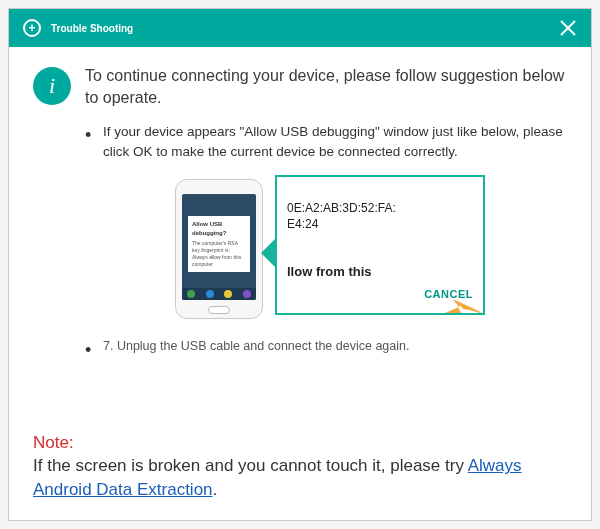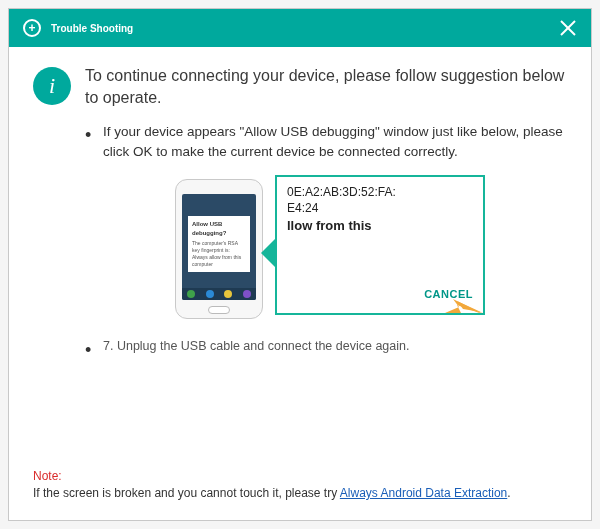--- a/index.html
+++ b/index.html
@@ -23,30 +23,30 @@
     .phone .scr .popup { position:absolute; top:22px; left:6px; right:6px; height:56px; background:#fff; padding:4px; font-size:5px; color:#555; }
     .phone .scr .popup .pt { font-weight:bold; font-size:6px; color:#333; margin-bottom:2px; }
     .phone .scr .dock { position:absolute; bottom:0; left:0; right:0; height:12px; display:flex; justify-content:space-around; align-items:center; background:#1e3a52; }
     .phone .scr .dock span { width:8px; height:8px; border-radius:50%; background:#3fa24a; }
     .phone .scr .dock span:nth-child(2){background:#2b8ad6;}
     .phone .scr .dock span:nth-child(3){background:#e6c43c;}
     .phone .scr .dock span:nth-child(4){background:#7f50c8;}
     .phone .home { position:absolute; bottom:4px; left:50%; transform:translateX(-50%); width:22px; height:8px; border:1px solid #bbb; border-radius:5px; background:#fff; }
     .speech { position:absolute; left:72px; top:6px; }
     .speech::before { content:""; position:absolute; left:0; top:58px; border:14px solid transparent; border-right-color:#15b59a; }
-    .zoombox { position:absolute; left:100px; top:0; width:210px; height:140px; border:2px solid #15b59a; background:#fff; padding:8px 10px; overflow:hidden; }
+    .zoombox { position:absolute; left:100px; top:0; width:210px; height:140px; border:2px solid #15b59a; background:#fff; padding:24px 10px; overflow:hidden; }
     .zoombox .mac { font-size:12px; color:#222; line-height:1.3; }
-    .zoombox .allow { font-size:13px; color:#222; font-weight:bold; }
+    .zoombox .allow { font-size:13px; color:#222; margin-top:30px; font-weight:bold; }
     .zoombox .btns { position:absolute; right:10px; bottom:10px; display:flex; align-items:center; gap:12px; }
     .zb-btn { font-size:11px; font-weight:bold; color:#009688; letter-spacing:0.5px; }
     .zb-ok { border:2px solid #e09a2e; padding:3px 10px; }
     .arrow { position:absolute; right:-2px; bottom:-2px; width:40px; height:24px; }
     .arrow svg polygon { fill:#f2a83b; }
     .substeps { margin:6px 0 0 0; font-size:12.5px; color:#555; line-height:1.55; }
-    .note-block { position:absolute; left:24px; right:24px; bottom:18px; font-size:12px; color:#333; line-height:1.4; }
+    .note-block { position:absolute; left:24px; right:24px; bottom:18px; font-size:17px; color:#333; line-height:1.4; }
     .note-label { color:#d92b2b; }
     .link { color:#1a5eb8; text-decoration:underline; cursor:pointer; }
   </style>
 </head>
 <body>
 
 <div class="window">
 
   <div class="titlebar">
     <div class="shield-ico">+</div>

